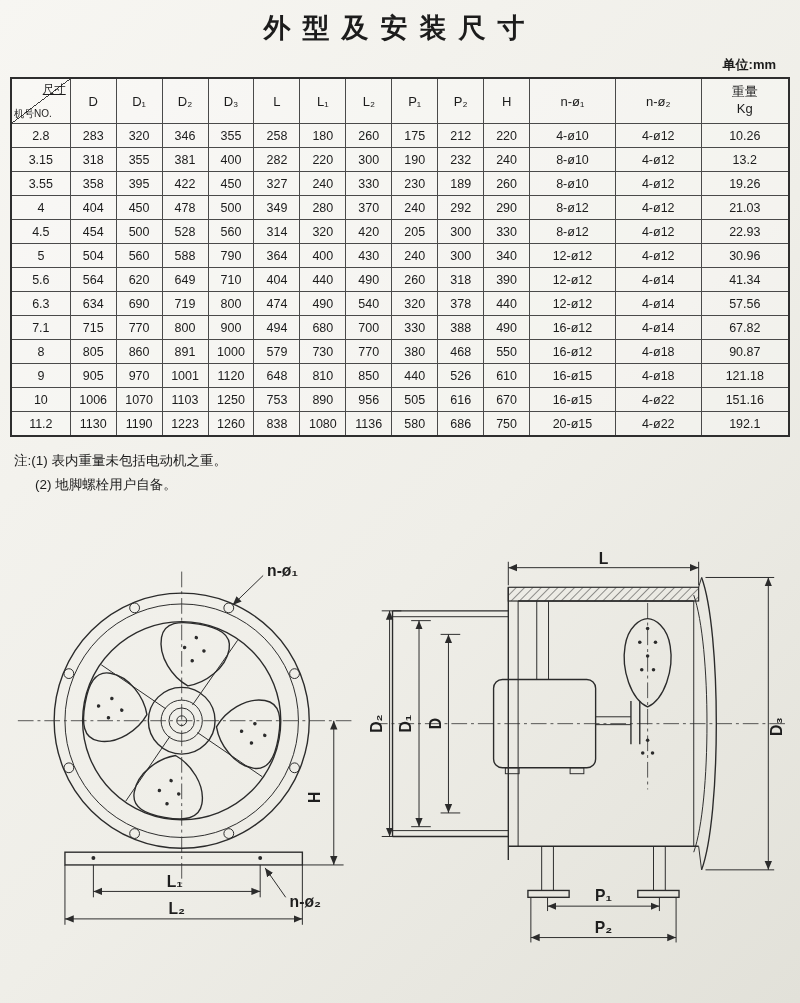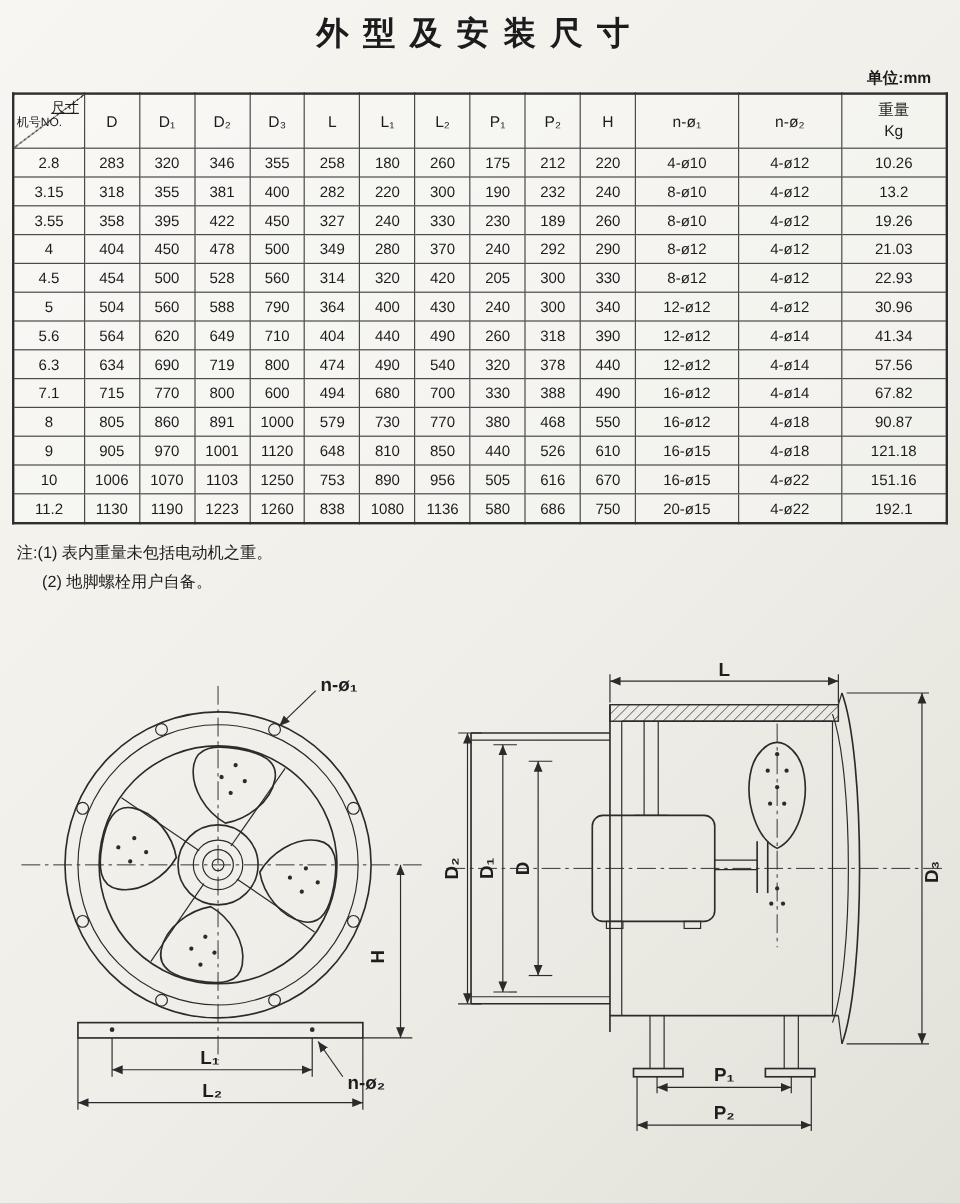--- a/index.html
+++ b/index.html
@@ -23,21 +23,21 @@
   table.dims th,table.dims td{
     border:1px solid #4a4a4a;text-align:center;vertical-align:middle;
     font-size:12.5px;padding:1px 0;height:21px;font-weight:normal;
   }
   table.dims thead th{height:42px;font-size:13px;}
   th.corner{
     position:relative;padding:0;
     background:linear-gradient(to bottom right,transparent 49.4%,#3a3a3a 49.4%,#3a3a3a 50.6%,transparent 50.6%);
   }
   th.corner .c-top{position:absolute;top:3px;right:4px;font-size:11.5px;text-decoration:underline;}
-  th.corner .c-bot{position:absolute;bottom:14px;left:2px;font-size:10px;}
+  th.corner .c-bot{position:absolute;bottom:2px;left:2px;font-size:10px;}
   th.wh span{display:block;line-height:1.3;}
   .notes{margin:12px 2px 0 4px;font-size:13.5px;line-height:1.8;}
   .notes .n2{padding-left:21px;}
   .drawings{display:flex;margin-top:50px;align-items:flex-start;}
   svg{display:block;}
   svg text{font-family:"Liberation Sans","DejaVu Sans",sans-serif;font-size:16px;font-weight:bold;fill:#1e1e1e;}
   .outl{stroke:#2b2b2b;fill:none;stroke-width:1.4;}
   .thin{stroke:#2b2b2b;fill:none;stroke-width:1;}
   .cl{stroke:#2b2b2b;fill:none;stroke-width:0.8;stroke-dasharray:16 4 3 4;}
   .dot{fill:#2b2b2b;stroke:none;}
@@ -209,21 +209,21 @@
           <td>440</td>
           <td>12-ø12</td>
           <td>4-ø14</td>
           <td>57.56</td>
         </tr>
         <tr>
           <td>7.1</td>
           <td>715</td>
           <td>770</td>
           <td>800</td>
-          <td>600</td>
+          <td>900</td>
           <td>494</td>
           <td>680</td>
           <td>700</td>
           <td>330</td>
           <td>388</td>
           <td>490</td>
           <td>16-ø12</td>
           <td>4-ø14</td>
           <td>67.82</td>
         </tr>

